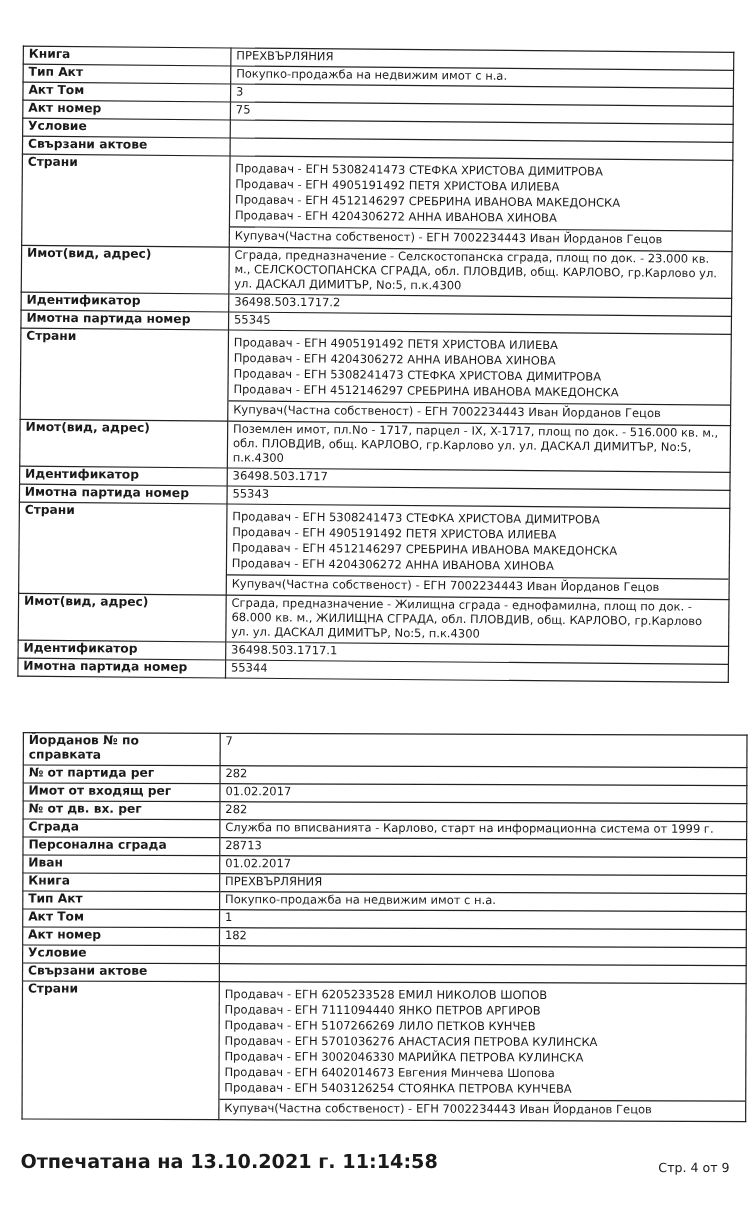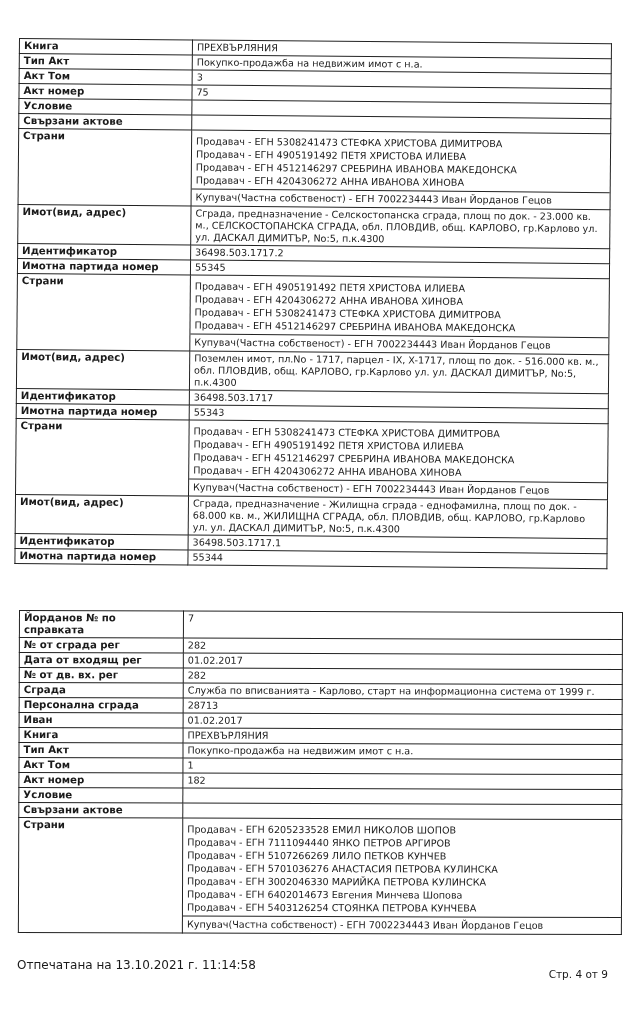--- a/index.html
+++ b/index.html
@@ -31,21 +31,21 @@
     border-top: 1.3px solid #222;
     padding: 2px 4px;
   }
   #table1 { left: 19px; top: 38px; transform: rotate(0.5deg); transform-origin: left top; }
   #table2 { left: 19px; top: 610px; transform: rotate(0.2deg); transform-origin: left top; }
   #table1 td.lbl { width: 164px; }
   #table2 td.lbl { width: 155px; }
   #table2 td.val { width: 430px; }
   .footer-printed {
     position: absolute; left: 17px; top: 958px;
-    font-weight: normal; font-size: 12px; text-align: center;
+    font-weight: bold; font-size: 16px; text-align: center;
   }
   .footer-page {
     position: absolute; right: 22px; top: 968px;
     font-weight: normal; font-size: 10.5px;
   }
   .tall td { height: 12px; }
 </style>
 </head>
 <body>
 
@@ -153,25 +153,25 @@
   </tbody>
 </table>
 
 <table class="rec" id="table2">
   <tbody>
     <tr>
         <td class="lbl">Йорданов № по справката</td>
         <td class="val">7</td>
       </tr>
     <tr>
-        <td class="lbl">№ от сграда рег</td>
+        <td class="lbl">№ от партида рег</td>
         <td class="val">282</td>
       </tr>
     <tr>
-        <td class="lbl">Дата от входящ рег</td>
+        <td class="lbl">Имот от входящ рег</td>
         <td class="val">01.02.2017</td>
       </tr>
     <tr>
         <td class="lbl">№ от дв. вх. рег</td>
         <td class="val">282</td>
       </tr>
     <tr>
         <td class="lbl">Сграда</td>
         <td class="val">Служба по вписванията - Карлово, старт на информационна система от 1999 г.</td>
       </tr>

